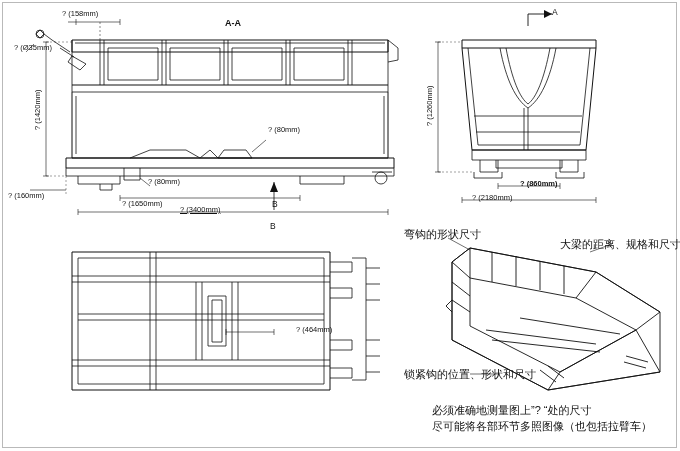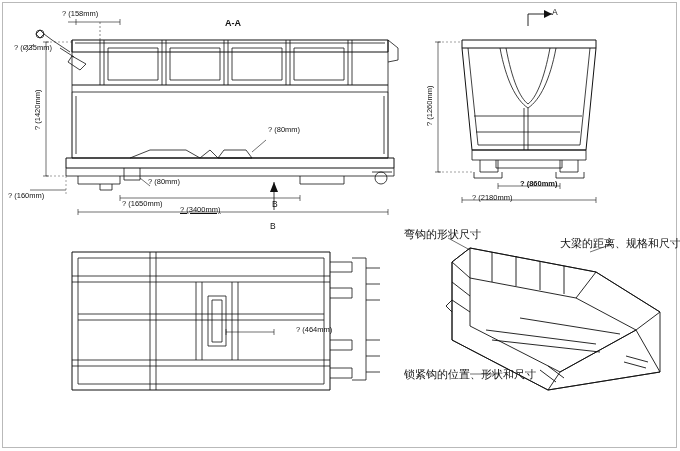--- a/index.html
+++ b/index.html
@@ -225,16 +225,18 @@
 
   <div class="lbl big" style="left:552px;top:8px;">A</div>
 
   <div class="lbl vert" style="left:426px;top:126px;transform:rotate(-90deg);">? (1260mm)</div>
   <div class="lbl" style="left:520px;top:180px;font-weight:bold;">? (860mm)</div>
   <div class="lbl" style="left:472px;top:194px;">? (2180mm)</div>
 
   <div class="lbl" style="left:296px;top:326px;">? (464mm)</div>
 
   <div class="cn" style="left:404px;top:228px;">弯钩的形状尺寸</div>
-  <div class="cn" style="left:560px;top:238px;font-family:Liberation Mono, monospace;">大梁的距离、规格和尺寸</div>
+  <div class="cn" style="left:560px;top:238px;">大梁的距离、规格和尺寸</div>
   <div class="cn" style="left:404px;top:368px;">锁紧钩的位置、形状和尺寸</div>
 
+  <div class="cn" style="left:432px;top:404px;">必须准确地测量图上”? “处的尺寸</div>
+  <div class="cn" style="left:432px;top:420px;">尽可能将各部环节多照图像（也包括拉臂车）</div>
 </div>
 
 </body></html>

